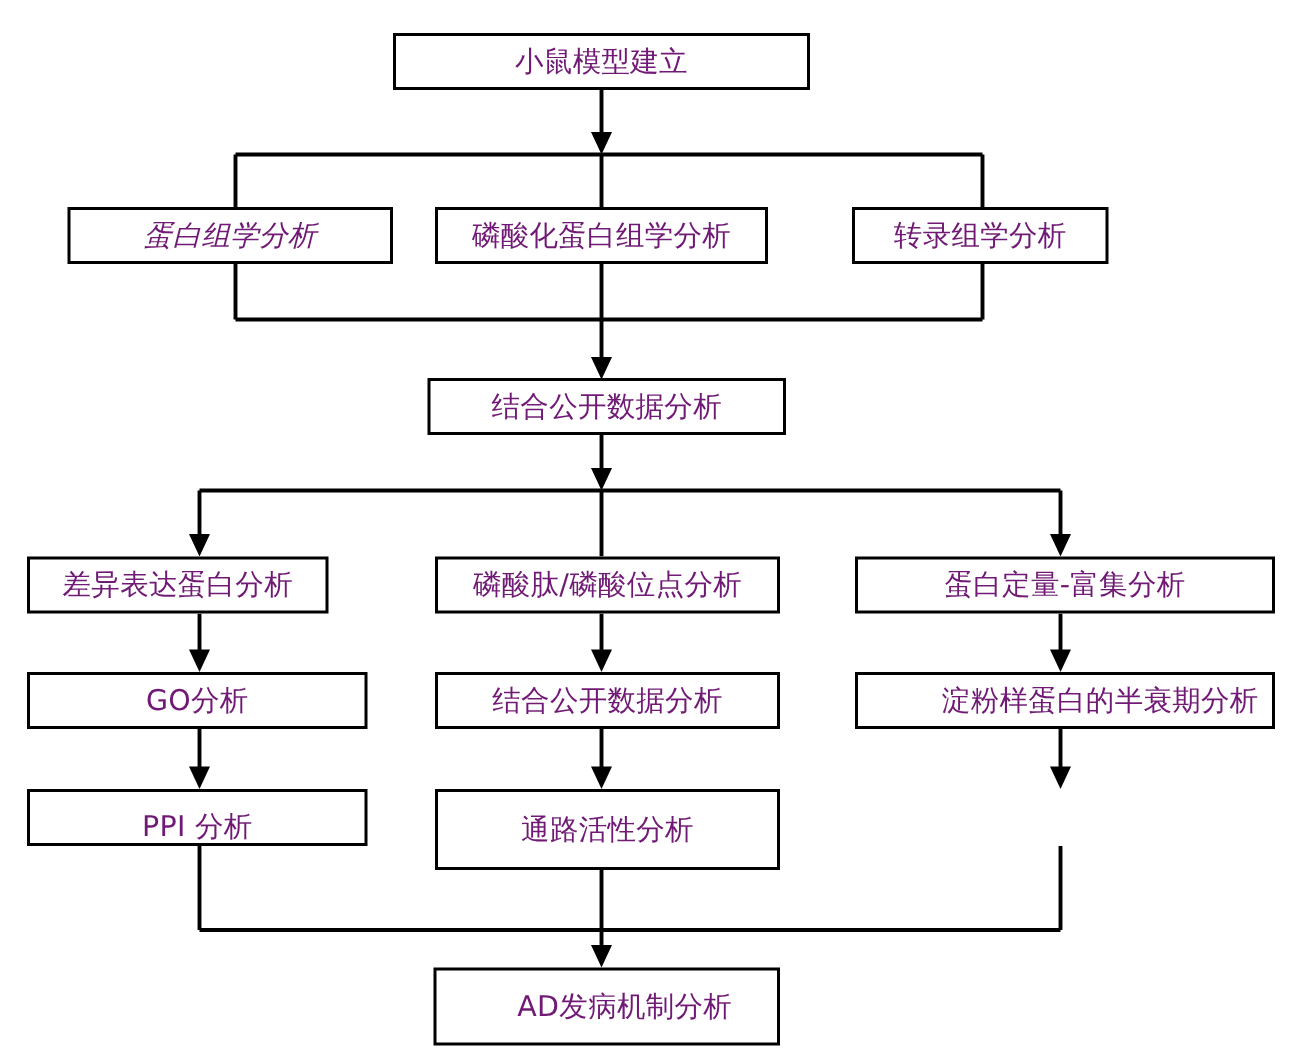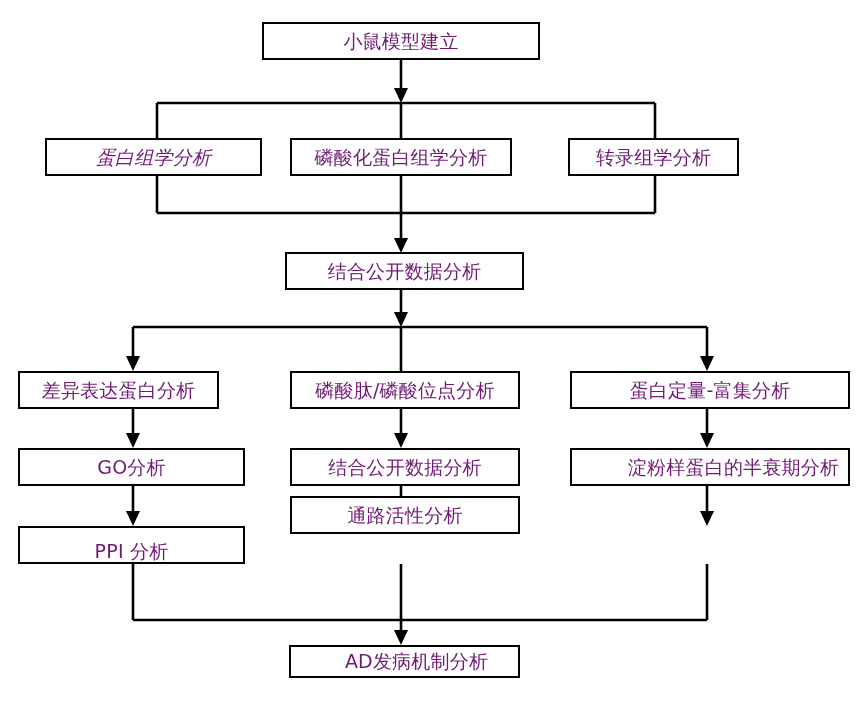--- a/index.html
+++ b/index.html
@@ -145,21 +145,21 @@
   <div class="node" style="left:290px; top:448px; width:230px; height:38px;">
     <span class="node-label">结合公开数据分析</span>
   </div>
   <div class="node" style="left:570px; top:448px; width:280px; height:38px;padding-left:47px;">
     <span class="node-label">淀粉样蛋白的半衰期分析</span>
   </div>
 
   <div class="node" style="left:18px; top:526px; width:227px; height:38px;align-items:flex-end;">
     <span class="node-label">PPI 分析</span>
   </div>
-  <div class="node" style="left:290px; top:496px; width:230px; height:38px;">
+  <div class="node" style="left:290px; top:526px; width:230px; height:54px;">
     <span class="node-label">通路活性分析</span>
   </div>
 
-  <div class="node" style="left:289px; top:645px; width:231px; height:33px;padding-left:24px;">
+  <div class="node" style="left:289px; top:645px; width:231px; height:52px;padding-left:24px;">
     <span class="node-label">AD发病机制分析</span>
   </div>
 
 </div>
 
 </body></html>

